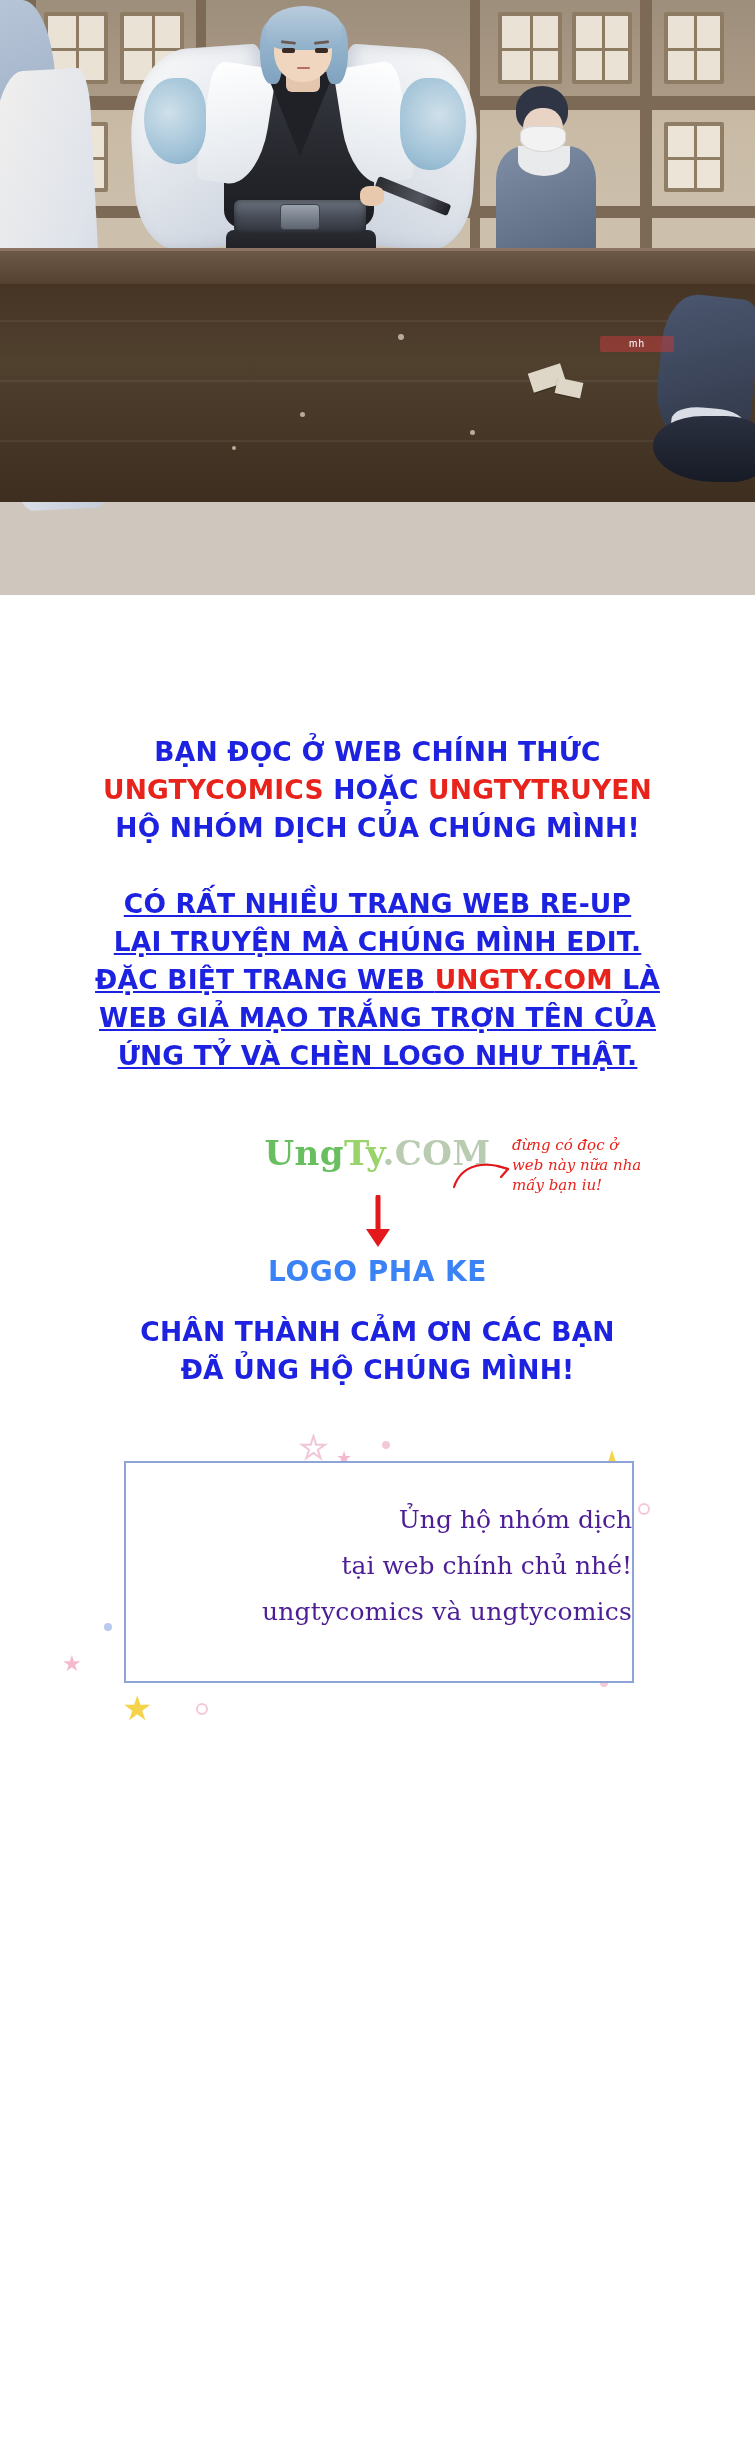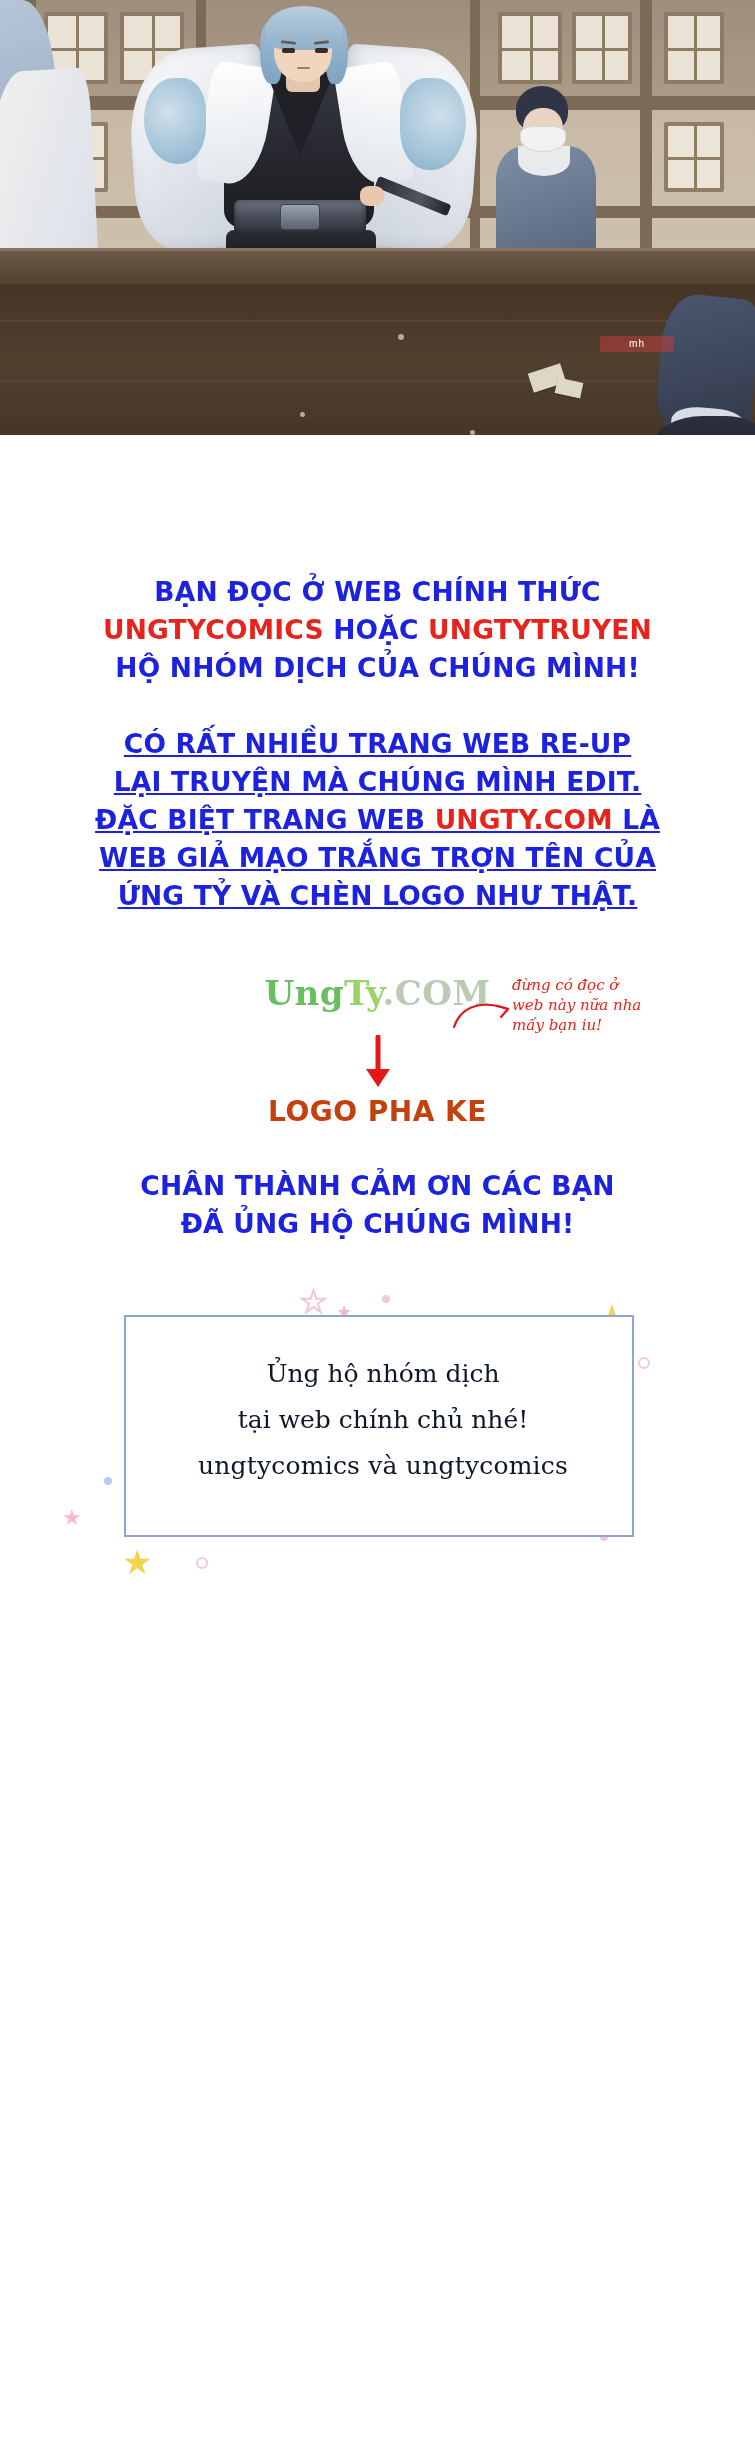--- a/index.html
+++ b/index.html
@@ -13,21 +13,21 @@
     width: 755px;
     height: 2461px;
     overflow: hidden;
     background: #ffffff;
   }
 
   
   .art-panel {
     position: relative;
     width: 755px;
-    height: 435px;
+    height: 595px;
     overflow: hidden;
     background: #cfc6bd;
     padding-left: 28px;
   }
   
   .bg-wall {
     position: absolute;
     left: 0; top: 0;
     width: 755px; height: 330px;
     background:
@@ -352,48 +352,48 @@
     left: 0; right: 0; top: 92px;
     display: flex; justify-content: center;
   }
   .logo-fake-label {
     position: absolute;
     left: 0; right: 0; top: 152px;
     text-align: center;
     font-family: "DejaVu Sans", sans-serif;
     font-weight: 700;
     font-size: 28px;
-    color: #c2410c;
+    color: #3b82f6;
     letter-spacing: .5px;
   }
 
-  .thanks { margin-top: 14px; }
+  .thanks { margin-top: 0; }
 
   
   .card-wrap {
     position: relative;
     width: 755px;
     height: 320px;
     margin-top: 34px;
   }
   .card {
     position: absolute;
     left: 124px; top: 34px;
     width: 510px; height: 222px;
     border: 2px solid #8fa4d6;
     background: #ffffff;
   }
   .card-text {
     position: absolute;
     left: 0; right: 0; top: 34px;
-    text-align: center;
+    text-align: right;
     font-family: "DejaVu Serif", serif;
     font-size: 25px;
     line-height: 46px;
-    color: #0f172a;
+    color: #4c1d95;
     padding-left: 8px;
   }
   .card-text .l3 { letter-spacing: .2px; }
   .star {
     position: absolute;
     color: #f5d34b;
     font-size: 30px;
     line-height: 1;
   }
   .star.pink { color: #f5b9cf; }

